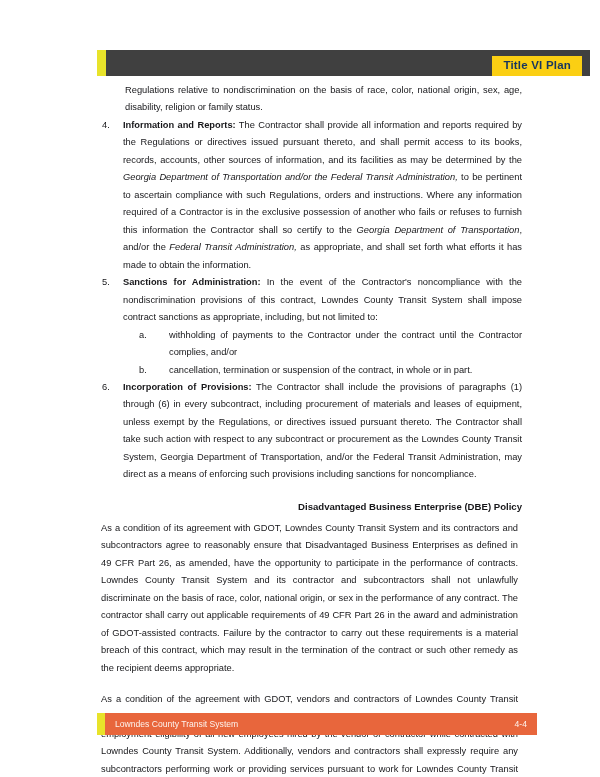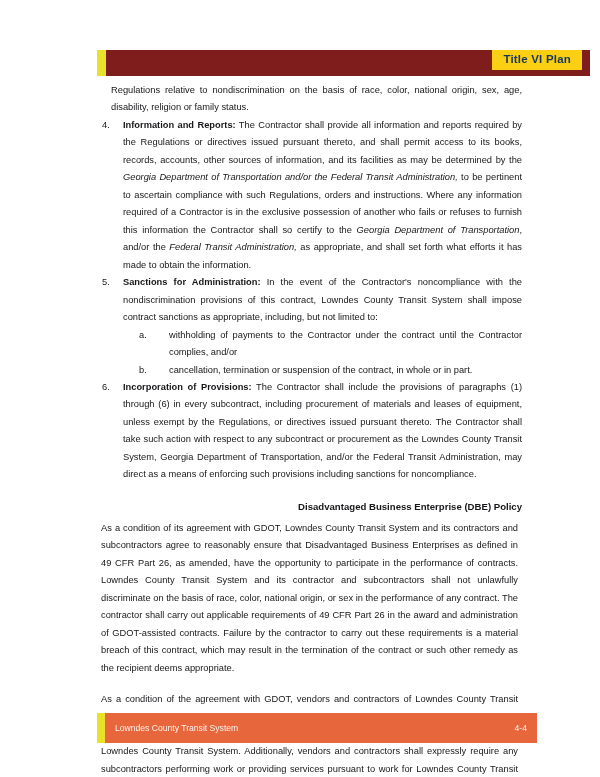--- a/index.html
+++ b/index.html
@@ -29,24 +29,24 @@
     display: flex;
     align-items: stretch;
   }
   .header-accent {
     width: 9px;
     background: #e8e32a;
     flex: 0 0 auto;
   }
   .header-bar {
     flex: 1 1 auto;
-    background: #7f1d1d;
-    position: relative;
-    display: flex;
-    align-items: flex-start;
+    background: #404040;
+    position: relative;
+    display: flex;
+    align-items: flex-end;
     justify-content: flex-end;
   }
   .header-badge {
     background: #fbcf13;
     color: #16355f;
     font-weight: bold;
     font-size: 11.5px;
     letter-spacing: 0.2px;
     padding: 3px 11px 4px 11px;
     margin-right: 8px;
@@ -59,21 +59,21 @@
     position: absolute;
     left: 97px;
     top: 82px;
     width: 425px;
     font-size: 9.3px;
     line-height: 1.88;
     text-align: justify;
     color: #17171a;
   }
   .lead-para {
-    margin: 0 0 0 14px;
+    margin: 0 0 0 28px;
     text-align: justify;
   }
 
   ol.numbered {
     list-style: none;
     margin: 0;
     padding: 0;
   }
   ol.numbered > li {
     position: relative;
@@ -124,21 +124,21 @@
     margin: 4px;
     text-align: justify;
   }
 
   
   .footer-band {
     position: absolute;
     left: 97px;
     top: 713px;
     width: 440px;
-    height: 30px;
+    height: 22px;
     display: flex;
     align-items: stretch;
   }
   .footer-accent {
     width: 8px;
     background: #e8e32a;
     flex: 0 0 auto;
   }
   .footer-bar {
     flex: 1 1 auto;

